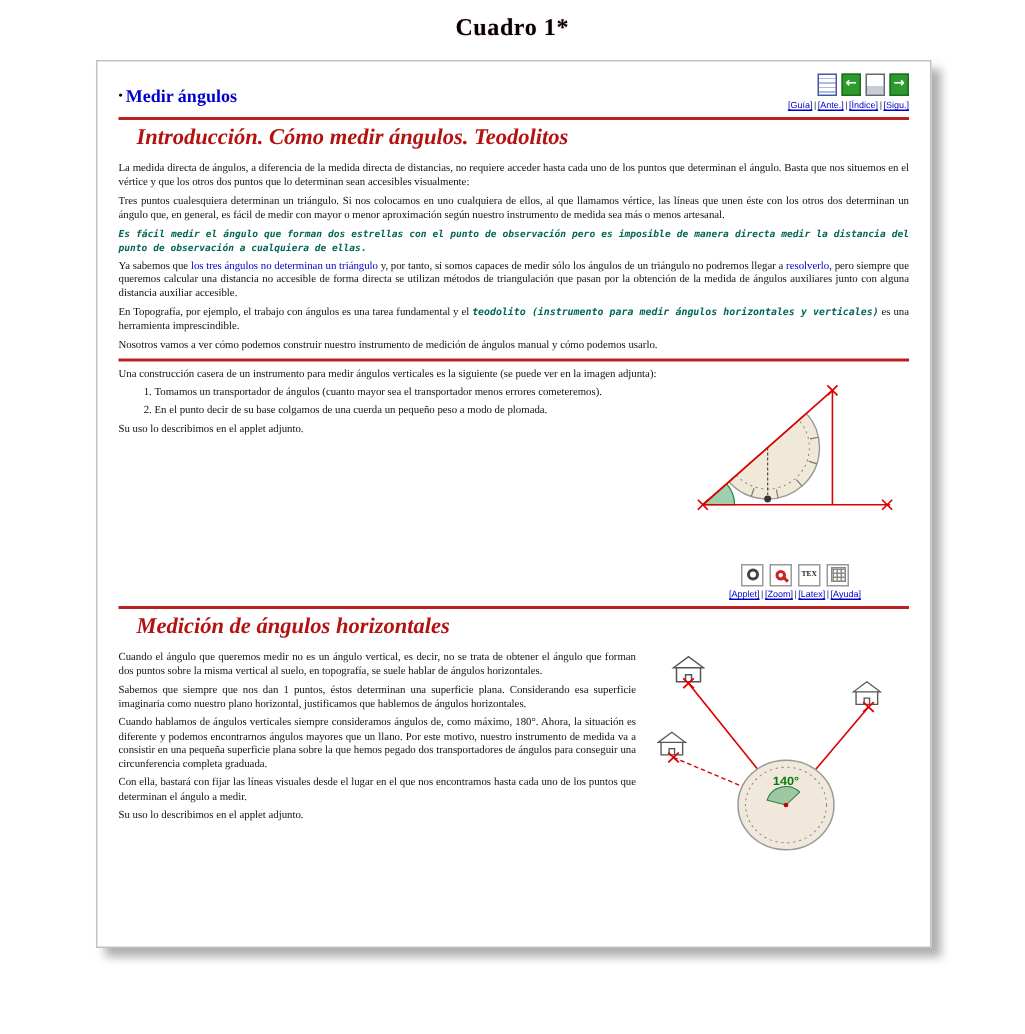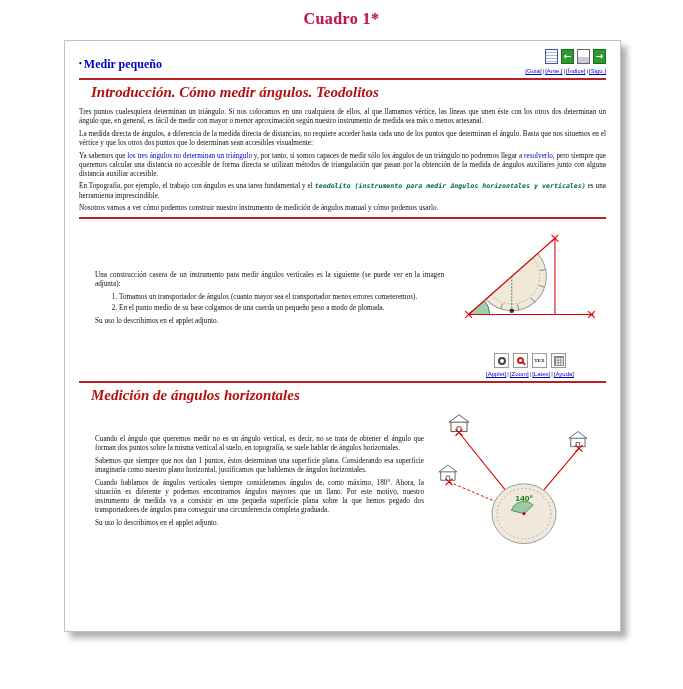--- a/index.html
+++ b/index.html
@@ -1,21 +1,21 @@
 <!DOCTYPE html>
 <html lang="es"><head>
 <meta charset="utf-8">
 <style>
   * { margin:0; padding:0; box-sizing:border-box; }
   body { background:#ffffff; width:683px; height:689px; }
   .canvas { position:relative; width:683px; height:689px; background:#fff;
             font-family:"Liberation Serif", serif; overflow:hidden; }
 
   .fig-title { position:absolute; top:10px; left:0; width:100%; text-align:center;
-               color:#be185d; font-weight:bold; font-size:16px; letter-spacing:.4px;
+               color:#000000; font-weight:bold; font-size:16px; letter-spacing:.4px;
                text-shadow:0 0 1px rgba(190,0,0,.35); }
 
   .page-box { position:absolute; left:64px; top:40px; width:557px; height:592px;
               background:#fff; border:1px solid #c2c2c2; padding:8px 14px 6px 14px;
               box-shadow:6px 6px 6px rgba(110,110,110,.55); overflow:hidden; }
 
   .page-header { display:flex; justify-content:space-between; align-items:flex-start; margin-bottom:4px; }
   .page-title-wrap { margin-top:8px; color:#0000cc; font-weight:bold; font-size:12px; }
   .bullet { color:#000; font-size:8px; vertical-align:2px; margin-right:2px; }
   .header-right { text-align:right; }
@@ -38,21 +38,21 @@
   .body-text p { margin-bottom:3.5px; }
   .quote { color:#006655; font-family:"DejaVu Sans Mono", monospace; font-style:italic;
            font-weight:bold; font-size:6.4px; line-height:1.4; }
   .quote-inline { color:#006655; font-family:"DejaVu Sans Mono", monospace; font-style:italic;
                   font-weight:bold; font-size:6.6px; }
   a.link { color:#0000cc; cursor:pointer; }
 
   ol.steps { margin:3px 0 4px 24px; }
   ol.steps li { margin-bottom:2px; }
 
-  .row { display:flex; align-items:center;margin-left:16px; }
+  .row { display:flex; align-items:flex-start; }
   .text-col { flex:1; padding-right:10px; }
   .fig-col  { width:152px; flex-shrink:0; text-align:center; }
   .fig-col2 { width:172px; flex-shrink:0; text-align:center; }
 
   .applet-icons { display:flex; gap:4px; justify-content:center; align-items:center; margin-top:4px; }
   .aicon { width:15px; height:15px; border:1px solid #9a9a9a; background:#fff;
            display:flex; align-items:center; justify-content:center; cursor:pointer; }
   .ring  { width:8px; height:8px; border:2px solid #444; border-radius:50%; }
   .zoom-glass { position:relative; width:7px; height:7px; border:2px solid #c22; border-radius:50%; }
   .zoom-glass::after { content:""; position:absolute; width:5px; height:2px; background:#c22;
@@ -72,54 +72,55 @@
 <body>
 
 <div class="canvas">
 
   <div class="fig-title">Cuadro 1*</div>
 
   <div class="page-box">
 
     <div class="page-header">
       <div class="page-title-wrap">
-        <span class="bullet">•</span><span>Medir pequeño</span>
+        <span class="bullet">•</span><span>Medir ángulos</span>
       </div>
       <div class="header-right">
         <div class="icon-row">
           <span class="hicon doc-icon"></span>
           <span class="hicon arrow-icon">←</span>
           <span class="hicon print-icon"></span>
           <span class="hicon arrow-icon">→</span>
         </div>
         <div class="nav-links">
           <a>[Guía]</a><span class="sep">|</span><a>[Ante.]</a><span class="sep">|</span><a>[Índice]</a><span class="sep">|</span><a>[Sigu.]</a>
         </div>
       </div>
     </div>
 
     <hr class="red-rule">
 
     <h2 class="section-heading">Introducción. Cómo medir ángulos. Teodolitos</h2>
     <div class="body-text">
+      <p><span>La medida directa de ángulos, a diferencia de la medida directa de distancias, no requiere acceder hasta cada uno de los puntos que determinan el ángulo. Basta que nos situemos en el vértice y que los otros dos puntos que lo determinan sean accesibles visualmente:</span></p>
       <p><span>Tres puntos cualesquiera determinan un triángulo. Si nos colocamos en uno cualquiera de ellos, al que llamamos vértice, las líneas que unen éste con los otros dos determinan un ángulo que, en general, es fácil de medir con mayor o menor aproximación según nuestro instrumento de medida sea más o menos artesanal.</span></p>
-      <p><span>La medida directa de ángulos, a diferencia de la medida directa de distancias, no requiere acceder hasta cada uno de los puntos que determinan el ángulo. Basta que nos situemos en el vértice y que los otros dos puntos que lo determinan sean accesibles visualmente:</span></p>
+      <p class="quote"><span>Es fácil medir el ángulo que forman dos estrellas con el punto de observación pero es imposible de manera directa medir la distancia del punto de observación a cualquiera de ellas.</span></p>
       <p><span>Ya sabemos que </span><a class="link">los tres ángulos no determinan un triángulo</a><span> y, por tanto, si somos capaces de medir sólo los ángulos de un triángulo no podremos llegar a </span><a class="link">resolverlo</a><span>, pero siempre que queremos calcular una distancia no accesible de forma directa se utilizan métodos de triangulación que pasan por la obtención de la medida de ángulos auxiliares junto con alguna distancia auxiliar accesible.</span></p>
       <p><span>En Topografía, por ejemplo, el trabajo con ángulos es una tarea fundamental y el </span><span class="quote-inline">teodolito (instrumento para medir ángulos horizontales y verticales)</span><span> es una herramienta imprescindible.</span></p>
       <p><span>Nosotros vamos a ver cómo podemos construir nuestro instrumento de medición de ángulos manual y cómo podemos usarlo.</span></p>
     </div>
 
     <hr class="red-rule">
 
     <div class="row">
       <div class="text-col body-text">
         <p><span>Una construcción casera de un instrumento para medir ángulos verticales es la siguiente (se puede ver en la imagen adjunta):</span></p>
         <ol class="steps">
           <li>Tomamos un transportador de ángulos (cuanto mayor sea el transportador menos errores cometeremos).</li>
-          <li>En el punto medio de su base colgamos de una cuerda un pequeño peso a modo de plomada.</li>
+          <li>En el punto decir de su base colgamos de una cuerda un pequeño peso a modo de plomada.</li>
         </ol>
         <p><span>Su uso lo describimos en el applet adjunto.</span></p>
       </div>
       <div class="fig-col">
         <svg width="142" height="122" viewBox="0 0 148 128" preserveAspectRatio="none">
           <g transform="rotate(-41.6 55 56)">
             <path d="M 19 56 A 36 36 0 0 0 91 56 Z" fill="#f1e9d8" stroke="#999" stroke-width="1"></path>
             <path d="M 26 56 A 29 29 0 0 0 84 56" fill="none" stroke="#888" stroke-width="0.7" stroke-dasharray="1.5 2.5"></path>
             <path d="M91 56 L85 56 M86.2 74 L81 71 M73 87.2 L70 82 M55 92 L55 86 M37 87.2 L40 82 M23.8 74 L29 71 M19 56 L25 56" stroke="#777" stroke-width="0.8" fill="none"></path>
           </g>
@@ -154,20 +155,21 @@
     </div>
 
     <hr class="red-rule">
 
     <h2 class="section-heading">Medición de ángulos horizontales</h2>
     <div class="row">
       <div class="text-col body-text">
         <p><span>Cuando el ángulo que queremos medir no es un ángulo vertical, es decir, no se trata de obtener el ángulo que forman dos puntos sobre la misma vertical al suelo, en topografía, se suele hablar de ángulos horizontales.</span></p>
         <p><span>Sabemos que siempre que nos dan 1 puntos, éstos determinan una superficie plana. Considerando esa superficie imaginaria como nuestro plano horizontal, justificamos que hablemos de ángulos horizontales.</span></p>
         <p><span>Cuando hablamos de ángulos verticales siempre consideramos ángulos de, como máximo, 180°. Ahora, la situación es diferente y podemos encontrarnos ángulos mayores que un llano. Por este motivo, nuestro instrumento de medida va a consistir en una pequeña superficie plana sobre la que hemos pegado dos transportadores de ángulos para conseguir una circunferencia completa graduada.</span></p>
+        <p><span>Con ella, bastará con fijar las líneas visuales desde el lugar en el que nos encontramos hasta cada uno de los puntos que determinan el ángulo a medir.</span></p>
         <p><span>Su uso lo describimos en el applet adjunto.</span></p>
       </div>
       <div class="fig-col2">
         <svg width="168" height="140" viewBox="0 0 168 150" preserveAspectRatio="none">
           <g transform="translate(12,4)">
             <path d="M1 8 L11 0 L21 8 Z M3 8 L3 18 L19 18 L19 8 M9 18 L9 13 L13 13 L13 18" fill="none" stroke="#555" stroke-width="1"></path>
           </g>
           <g transform="translate(132,22) scale(0.9)">
             <path d="M1 8 L11 0 L21 8 Z M3 8 L3 18 L19 18 L19 8 M9 18 L9 13 L13 13 L13 18" fill="none" stroke="#555" stroke-width="1"></path>
           </g>

